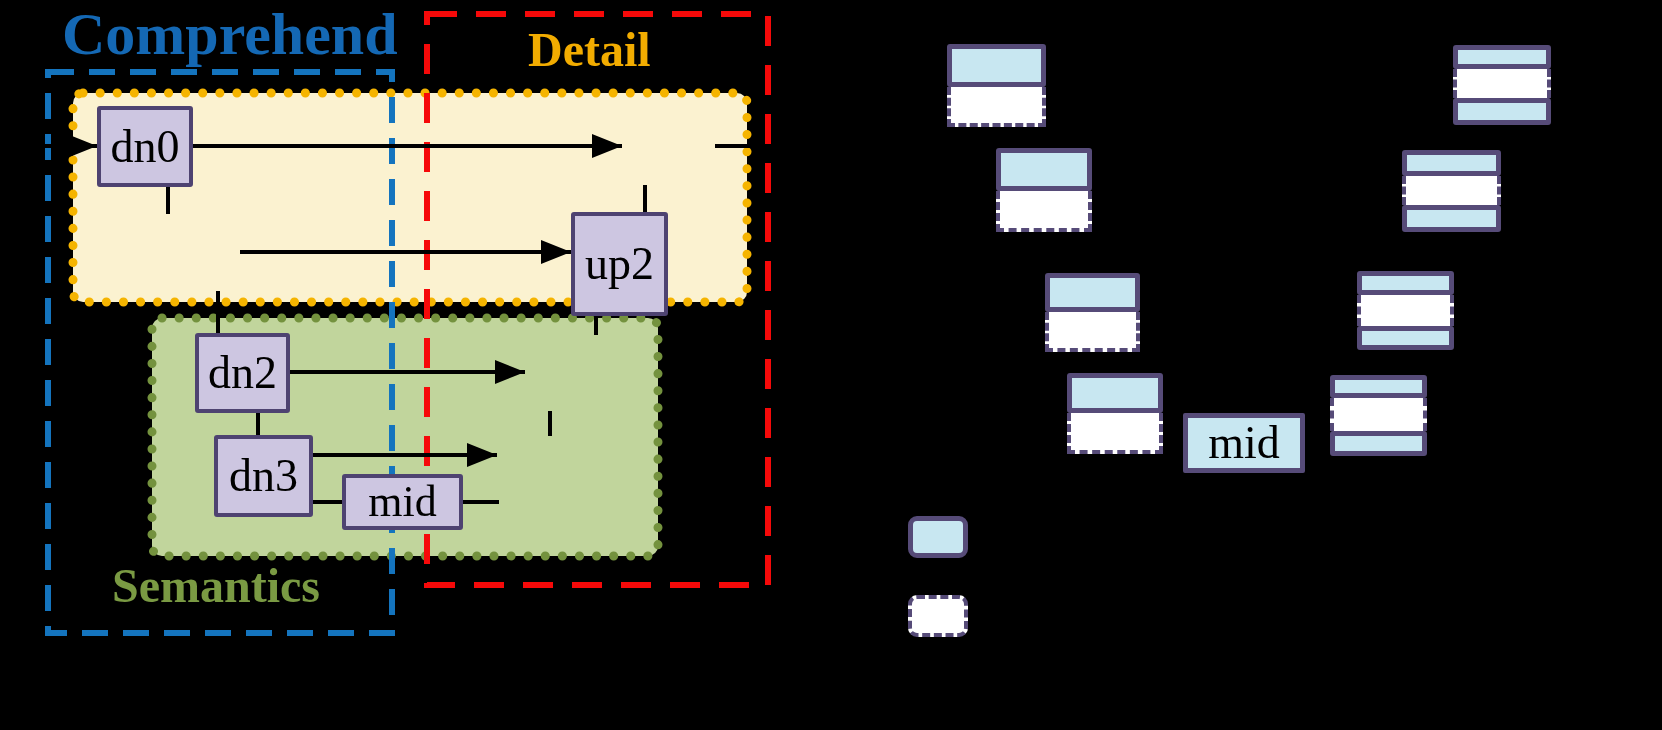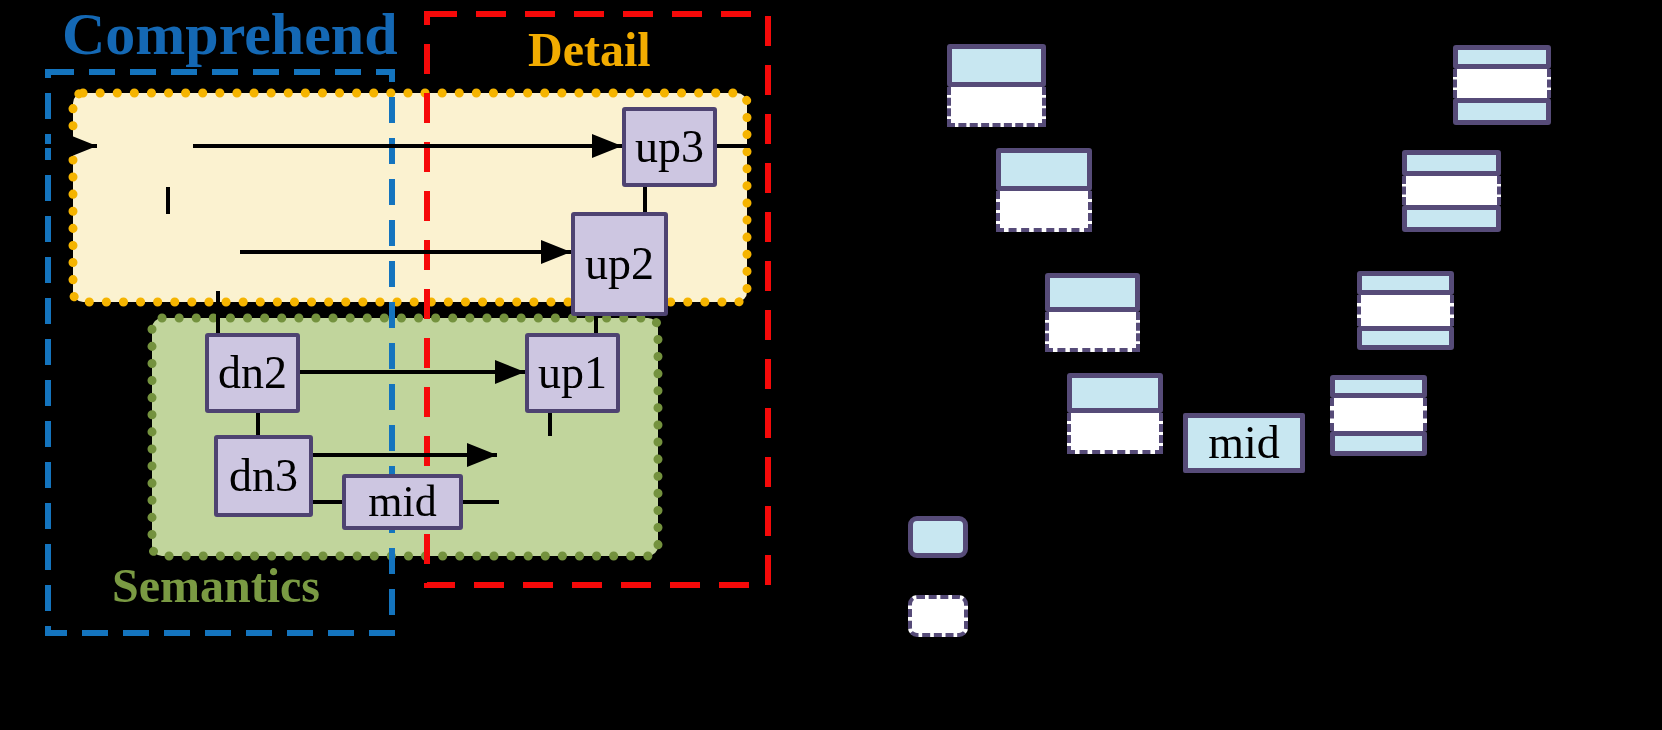--- a/index.html
+++ b/index.html
@@ -67,26 +67,25 @@
       <line x1="596" y1="335" x2="596" y2="290"></line>
       <line x1="645" y1="214" x2="645" y2="185"></line>
       <line x1="715" y1="146" x2="762" y2="146"></line>
     </g>
   </svg>
 
   <div class="section-label lbl-comprehend">Comprehend</div>
   <div class="section-label lbl-detail">Detail</div>
   <div class="section-label lbl-semantics">Semantics</div>
 
-  <div class="node" style="left:205px;top:333px;width:95px;height:80px;text-align:right;">dn2</div>
+  <div class="node" style="left:97px;top:106px;width:96px;height:81px;">dn0</div>
+  <div class="node" style="left:195px;top:333px;width:95px;height:80px;text-align:right;">dn2</div>
   <div class="node" style="left:214px;top:435px;width:99px;height:82px;">dn3</div>
   <div class="node" style="left:342px;top:474px;width:121px;height:56px;font-size:44px;">mid</div>
-  <div class="node" style="left:525px;top:333px;width:95px;height:80px;">up1</div>
   <div class="node" style="left:571px;top:212px;width:97px;height:104px;">up2</div>
-  <div class="node" style="left:622px;top:107px;width:95px;height:80px;">up3</div>
 
   <div class="fm-group" style="left:947px;top:44px;width:99px;">
     <div class="fm-blue" style="height:43px;"></div>
     <div class="fm-white no-top" style="height:40px;"></div>
   </div>
   <div class="fm-group" style="left:996px;top:148px;width:96px;">
     <div class="fm-blue" style="height:43px;"></div>
     <div class="fm-white no-top" style="height:41px;"></div>
   </div>
   <div class="fm-group" style="left:1045px;top:273px;width:95px;">

